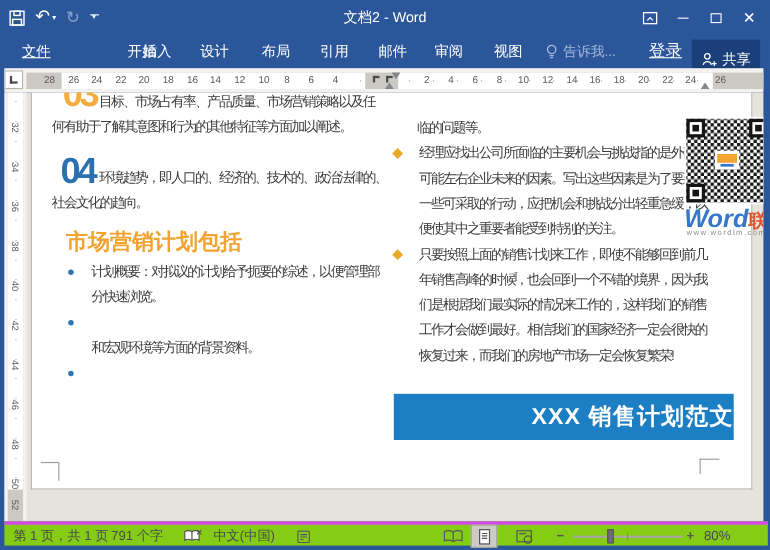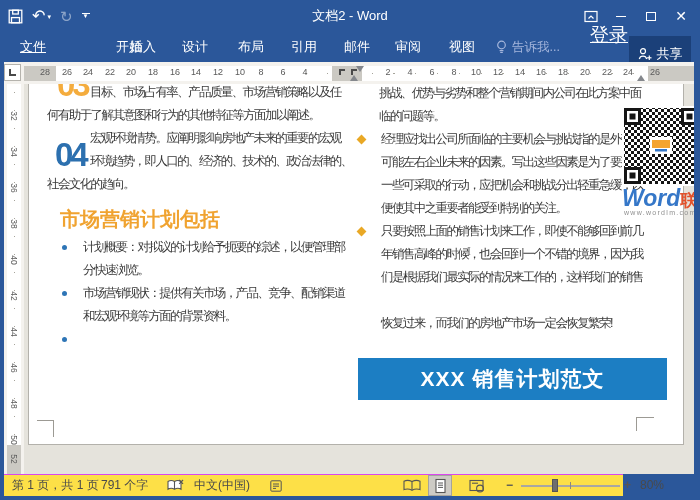--- a/index.html
+++ b/index.html
@@ -13,21 +13,21 @@
   .title{position:absolute;left:0;top:0;width:100%;text-align:center;line-height:32px;font-size:13px;color:#fff;}
   .winctl{position:absolute;right:4px;top:0;height:32px;display:flex;align-items:center;}
   .wbtn{width:30px;height:28px;display:flex;align-items:center;justify-content:center;color:#fff;font-size:12px;}
   .maxbox{width:10px;height:9px;border:1.3px solid #fff;}
   .minline{width:10px;border-top:1.5px solid #fff;}
   
   .tab{position:absolute;top:32px;height:30px;line-height:30px;transform:translateX(-50%);
        color:#fff;font-size:13px;white-space:nowrap;}
   .tellme{position:absolute;left:496px;top:32px;height:30px;display:flex;align-items:center;gap:5px;
           color:#A5B6DC;font-size:12.5px;}
-  .signin{position:absolute;left:590px;top:20px;height:30px;line-height:30px;color:#fff;font-size:19px;text-decoration:underline;}
+  .signin{position:absolute;left:590px;top:32px;height:30px;line-height:30px;color:#fff;font-size:15px;text-decoration:underline;}
   .share{position:absolute;left:629px;top:36px;width:62px;height:36px;background:#1B4079;color:#fff;
          font-size:13px;display:flex;align-items:center;justify-content:center;gap:5px;}
   
   .hruler{position:absolute;left:4px;top:62px;width:690px;height:22px;background:#F4F2EE;}
   .hband{position:absolute;left:20px;top:4px;right:0;height:15px;background:#CBC9C3;}
   .wseg{position:absolute;top:4px;height:15px;background:#fff;
         background-image:repeating-linear-gradient(to right,transparent 0 9.6px,#A6A49B 9.6px 10.8px,transparent 10.8px 21.8px);
         background-size:100% 1px;background-position:0 7px;background-repeat:no-repeat;}
   .hn{position:absolute;top:5px;width:16px;text-align:center;font-size:9px;color:#5B5B5B;}
   .corner{position:absolute;left:0;top:2px;width:17px;height:17px;background:#fff;border:1px solid #B5B3AD;
@@ -44,31 +44,31 @@
         background-image:repeating-linear-gradient(to bottom,transparent 0 8px,#A6A49B 8px 9px,transparent 9px 18px);
         background-size:1px 100%;background-position:7px 0;background-repeat:no-repeat;}
   .vn{position:absolute;left:2px;width:16px;text-align:center;font-size:8.5px;color:#5B5B5B;transform:rotate(90deg);}
   .page{position:absolute;left:24px;top:0;width:656px;height:361px;background:#fff;border:1px solid #B3B1AB;border-top:none;}
   .t{position:absolute;white-space:nowrap;font-size:12.5px;letter-spacing:-1.6px;color:#3A3A3A;line-height:15px;}
   .bignum{position:absolute;font-size:33px;font-weight:bold;letter-spacing:-3px;white-space:nowrap;}
   .h1{position:absolute;white-space:nowrap;font-size:20px;font-weight:bold;color:#F0A330;}
   .dot{position:absolute;width:5px;height:5px;border-radius:50%;background:#2E75B6;}
   .dia{position:absolute;width:7px;height:7px;background:#E9A825;transform:rotate(45deg);}
   .banner{position:absolute;left:354px;top:274px;width:309px;height:42px;background:#1C7EC3;color:#fff;
-          text-align:center;line-height:42px;font-size:21px;font-weight:bold;letter-spacing:1px;white-space:nowrap;}
+          text-align:right;line-height:42px;font-size:21px;font-weight:bold;letter-spacing:1px;white-space:nowrap;}
   .crop{position:absolute;background:#9C9A94;}
   .ibeam{position:absolute;left:463px;top:160px;font-family:"Liberation Serif",serif;font-size:12px;color:#777;}
   
   .wm{position:absolute;left:612px;top:22px;width:88px;}
   .wmlogo{position:absolute;left:6px;top:82px;white-space:nowrap;font-style:italic;font-weight:bold;line-height:20px;}
   .wmword{font-size:23px;color:#3577C8;}
   .wmlm{font-size:17px;color:#E2512B;font-style:normal;}
   .wmurl{position:absolute;left:8px;top:103px;font-size:7px;color:#8F8F8F;letter-spacing:1.3px;white-space:nowrap;}
   
-  .status{position:absolute;left:4px;top:474px;width:619px;height:22px;background:#fde047;border-top:1px solid #d946ef;
+  .status{position:absolute;left:4px;top:474px;width:694px;height:22px;background:#84cc16;border-top:3px solid #d946ef;
           font-size:12px;color:#4A4A4A;}
   .sitem{position:absolute;top:0;height:21px;line-height:21px;white-space:nowrap;}
   .viewbtn{position:absolute;top:0;width:24px;height:21px;display:flex;align-items:center;justify-content:center;}
   .viewbtn.active{background:#CDCBC5;border:1px solid #A5A39D;}
   .ztrack{position:absolute;top:10px;height:2px;background:#A9A7A2;}
   .zthumb{position:absolute;top:4px;width:6px;height:13px;background:#6E6E6E;border:1px solid #555;}
   .znotch{position:absolute;top:7px;width:1px;height:7px;background:#8A8882;}
   svg{display:block;}
 </style>
 </head>
@@ -210,45 +210,43 @@
       <span class="vn" style="top:315px;">48</span>
       <span class="vn" style="top:351px;">50</span>
       <span class="vn" style="top:370px;">52</span>
     </div>
 
     <div class="page"></div>
 
     <span class="bignum" style="left:53px;top:-18px;color:#F4AC3D;">03</span>
     <span class="t" style="left:86px;top:1px;">目标、市场占有率、产品质量、市场营销策略以及任</span>
     <span class="t" style="left:43px;top:24px;">何有助于了解其意图和行为的其他特征等方面加以阐述。</span>
-    <span class="t" style="left:86px;top:47px;">宏观环境情势。应阐明影响房地产未来的重要的宏观</span>
     <span class="bignum" style="left:51px;top:52px;color:#2C70AF;">04</span>
     <span class="t" style="left:86px;top:70px;">环境趋势，即人口的、经济的、技术的、政治法律的、</span>
     <span class="t" style="left:43px;top:93px;">社会文化的趋向。</span>
     <span class="h1" style="left:56px;top:122px;">市场营销计划包括</span>
 
     <span class="dot" style="left:58px;top:161px;"></span>
     <span class="t" style="left:79px;top:156px;">计划概要：对拟议的计划给予扼要的综述，以便管理部</span>
     <span class="t" style="left:79px;top:179px;">分快速浏览。</span>
     <span class="dot" style="left:58px;top:207px;"></span>
-    <span class="t" style="left:79px;top:202px;">市场营销现状：提供有关市场，产品、竞争、配销渠道</span>
     <span class="t" style="left:79px;top:225px;">和宏观环境等方面的背景资料。</span>
     <span class="dot" style="left:58px;top:253px;"></span>
 
-    <span class="t" style="left:375px;top:2px;">挑战、优势与劣势和整个营销期间内公司在此方案中面</span>
     <span class="t" style="left:375px;top:25px;">临的问题等。</span>
     <span class="dia" style="left:354px;top:52px;"></span>
     <span class="t" style="left:377px;top:48px;">经理应找出公司所面临的主要机会与挑战指的是外部</span>
     <span class="t" style="left:377px;top:71px;">可能左右企业未来的因素。写出这些因素是为了要建议</span>
     <span class="t" style="left:377px;top:94px;">一些可采取的行动，应把机会和挑战分出轻重急缓，以</span>
     <span class="t" style="left:377px;top:117px;">便使其中之重要者能受到特别的关注。</span>
     <span class="dia" style="left:354px;top:144px;"></span>
     <span class="t" style="left:377px;top:140px;">只要按照上面的销售计划来工作，即使不能够回到前几</span>
     <span class="t" style="left:377px;top:163px;">年销售高峰的时候，也会回到一个不错的境界，因为我</span>
     <span class="t" style="left:377px;top:186px;">们是根据我们最实际的情况来工作的，这样我们的销售</span>
+    <span class="t" style="left:377px;top:209px;">工作才会做到最好。相信我们的国家经济一定会很快的</span>
     <span class="t" style="left:377px;top:232px;">恢复过来，而我们的房地产市场一定会恢复繁荣!</span>
 
     <span class="ibeam">I</span>
 
     <div class="banner">XXX 销售计划范文</div>
 
     <span class="crop" style="left:49px;top:336px;width:1px;height:17px;"></span>
     <span class="crop" style="left:33px;top:336px;width:16px;height:1px;"></span>
     <span class="crop" style="left:632px;top:333px;width:18px;height:1px;"></span>
     <span class="crop" style="left:632px;top:333px;width:1px;height:14px;"></span>

